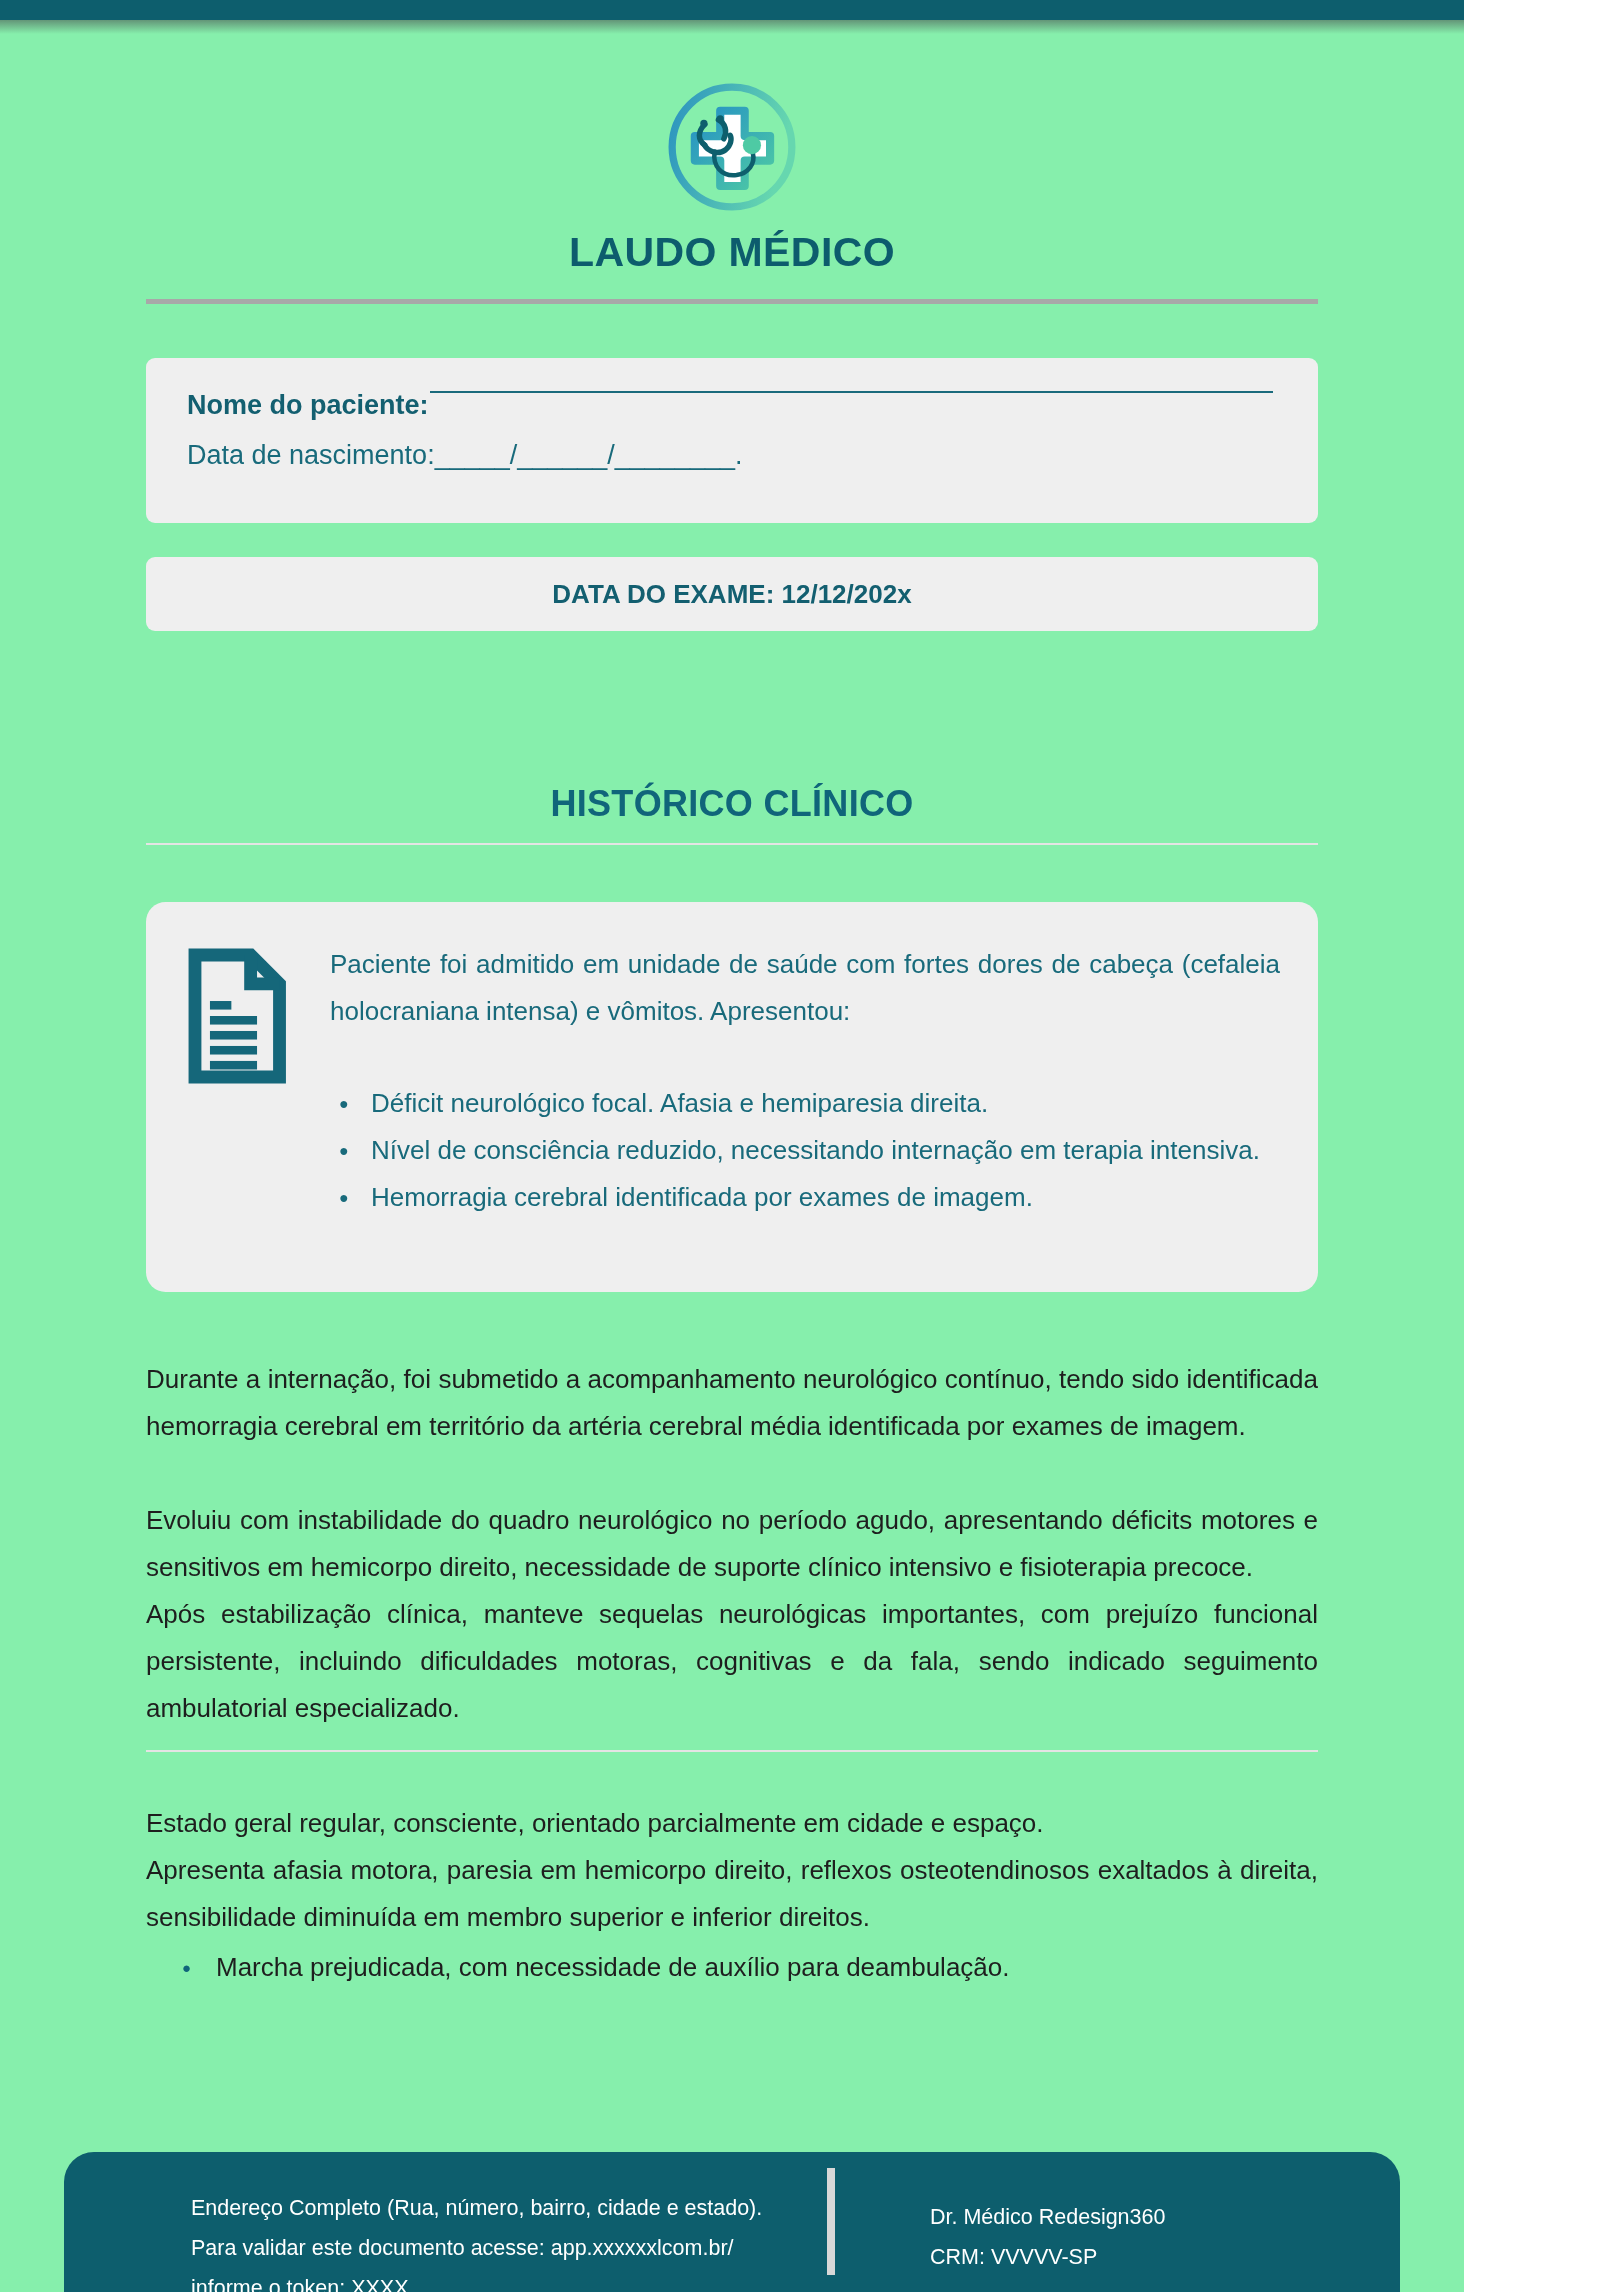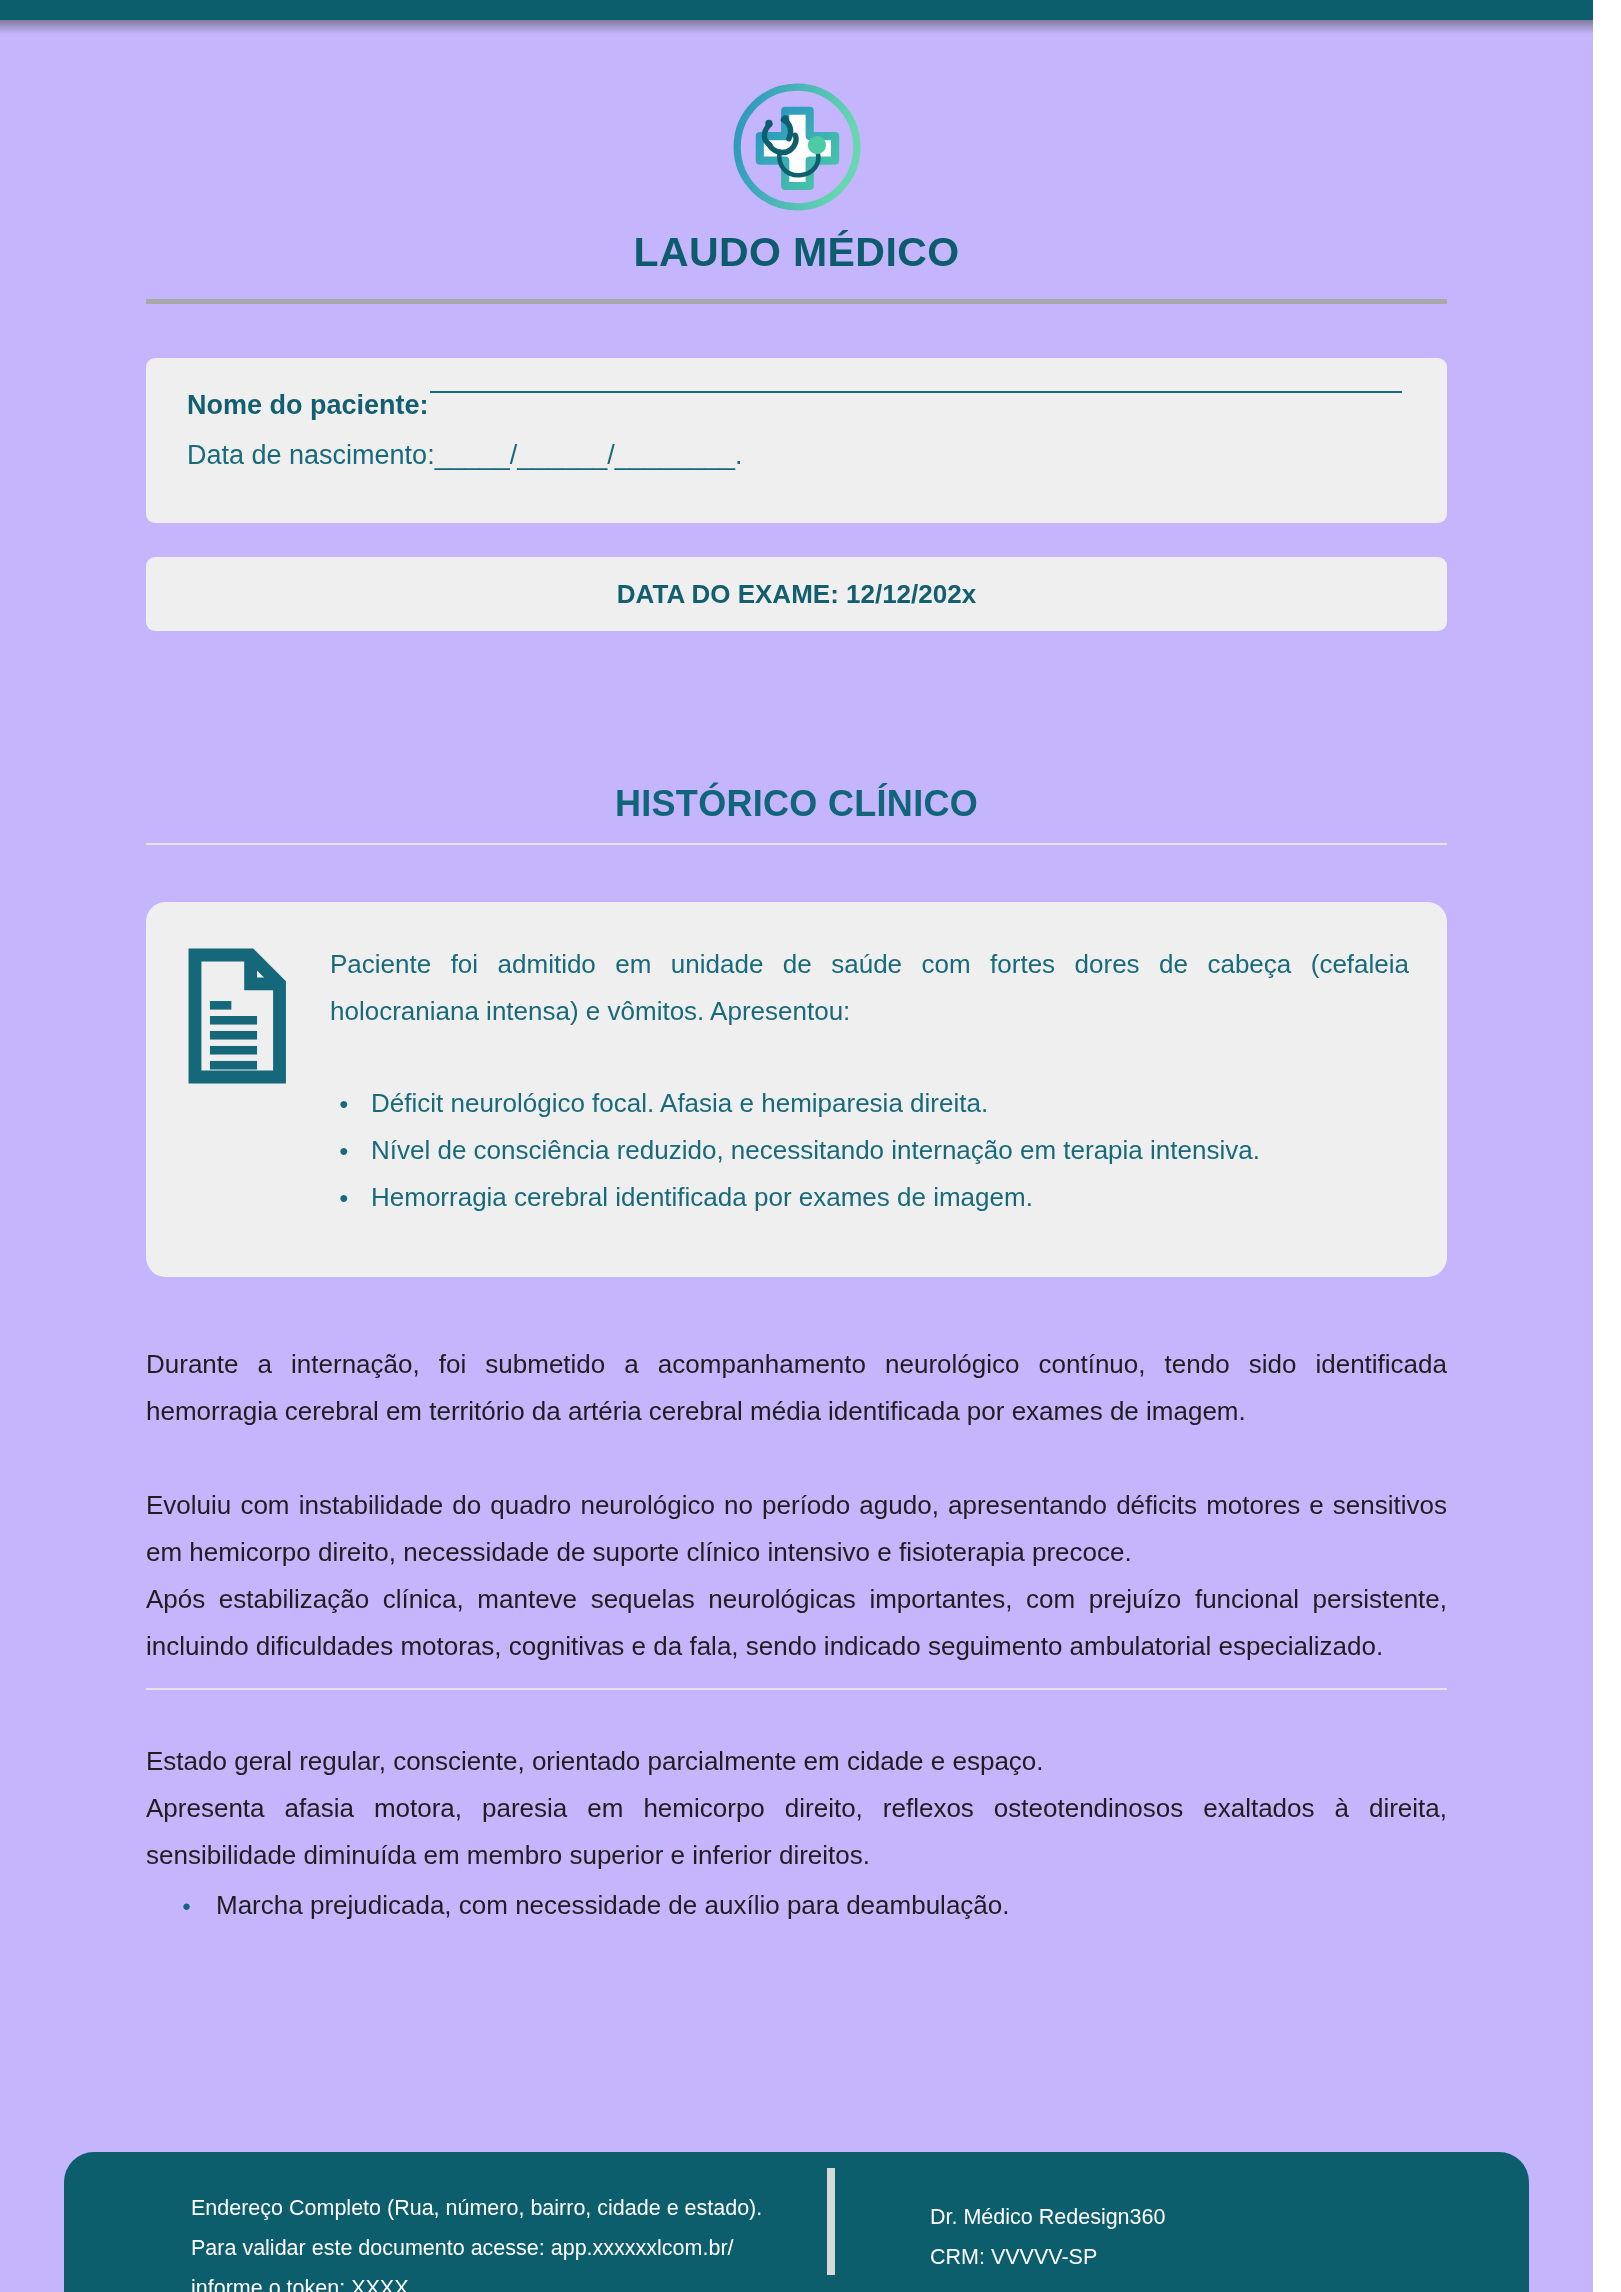--- a/index.html
+++ b/index.html
@@ -1,17 +1,17 @@
 <!DOCTYPE html>
 <html lang="pt-BR" style="font-size:14.3px"><head>
 <meta charset="utf-8">
 <style>
   html,body{margin:0;padding:0;background:#ffffff;}
   .page{
-    position:relative; width:1593px; height:2293px; background:#c4b5fd; overflow:hidden;
+    position:relative; width:1464px; height:2293px; background:#86efac; overflow:hidden;
     font-family:"Liberation Sans","DejaVu Sans",sans-serif; color:#1e1e1e;
   }
   
   .topbar{height:19.7px;background:#0d5e6d;}
   .topbar-shadow{height:14.3px;background:linear-gradient(to bottom,rgba(70,75,77,.55),rgba(255,255,255,0));}
 
   
   .logo-wrap{margin-top:45px;text-align:center;}
   .title{
     margin:14.3px 0 0 0; text-align:center; font-size:41px; font-weight:bold;
@@ -33,21 +33,21 @@
 
   
   .sec-head{
     margin:152px 0 0 0; text-align:center; font-size:36px; font-weight:bold;
     color:#10657a; letter-spacing:0.3px;
   }
   .sec-head.second{margin-top:93px;}
   .sec-rule{margin:18px 146px 0 146px; height:1.8px; background:#e4e4e4;}
 
   
-  .info-box{margin-top:57px; border-radius:19.7px; padding:39px 38px 56px 34px; display:flex;}
+  .info-box{margin-top:57px; border-radius:19.7px; padding:39px 38px 71px 34px; display:flex;}
   .icon-col{width:150px; flex:0 0 150px; padding-top:5.4px;}
   .text-col{flex:1;}
   .lead{
     margin:0; font-size:26px; color:#186a7b; line-height:47px;
     text-align:justify;
   }
   ul.teal-list{list-style:none; margin:45px 0 0 0; padding:0;}
   ul.teal-list li{
     position:relative; padding-left:41px; font-size:26px; color:#186a7b; line-height:47px;
   }

